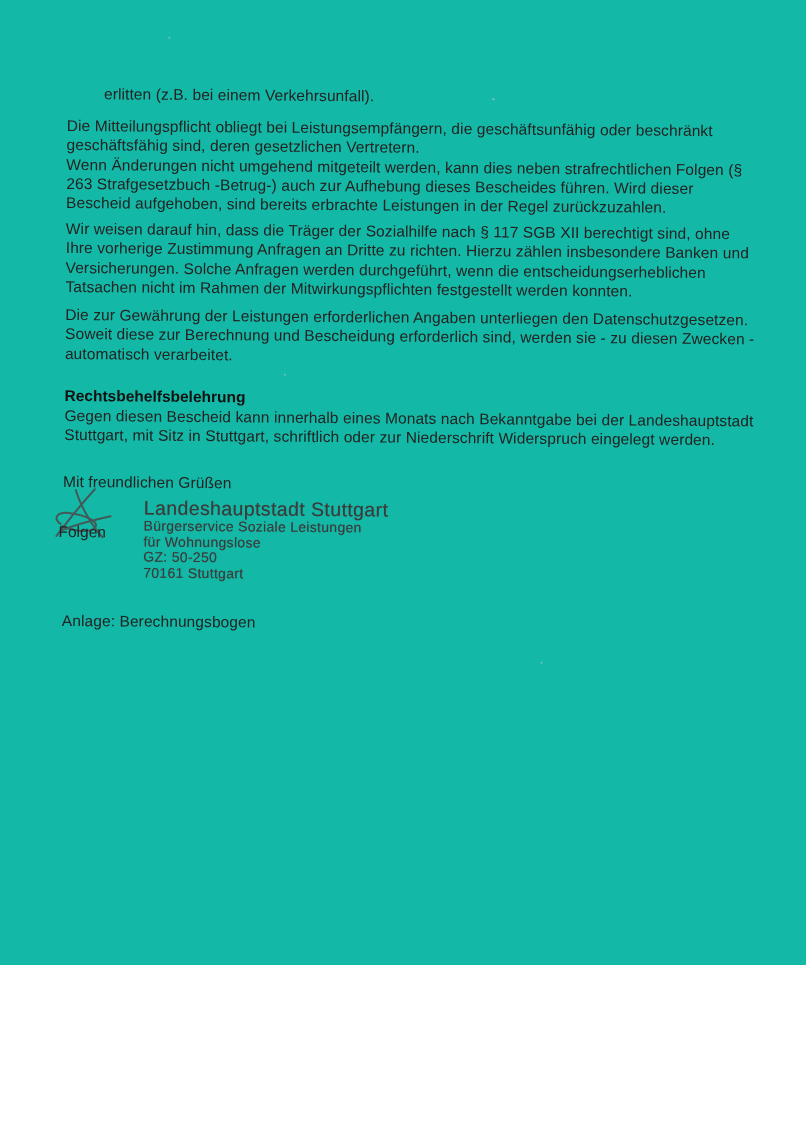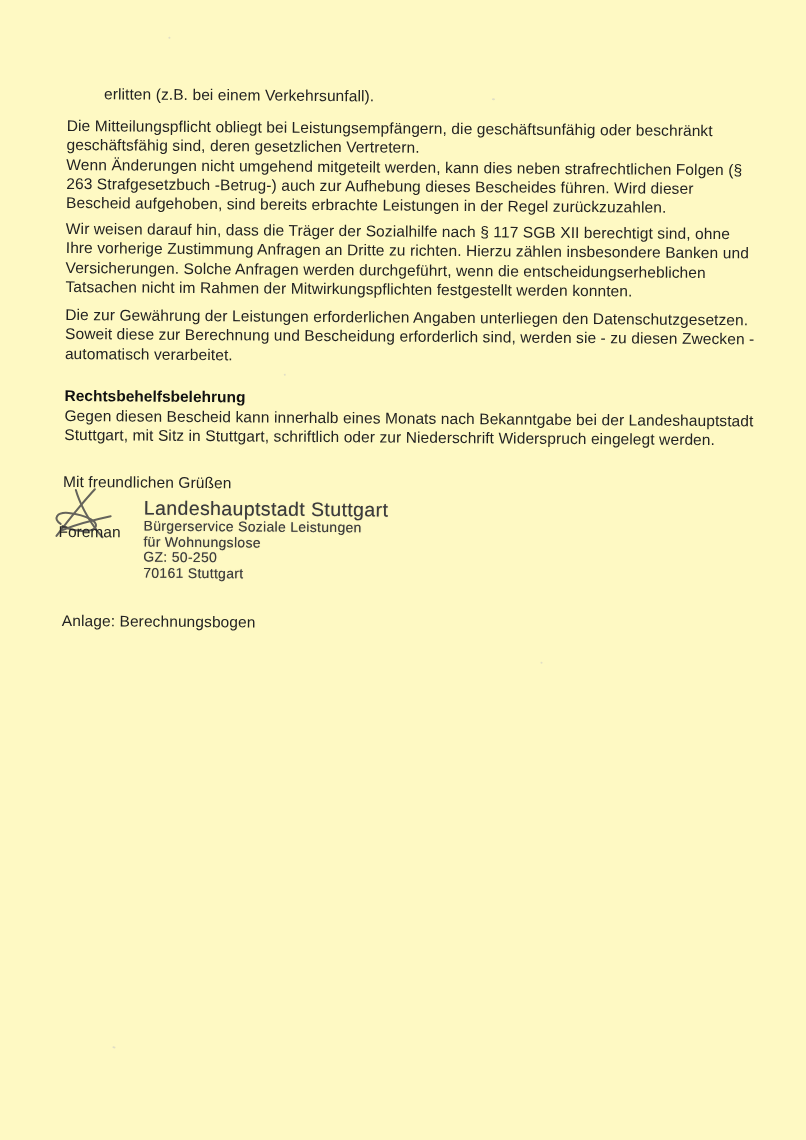--- a/index.html
+++ b/index.html
@@ -3,22 +3,22 @@
 <meta charset="utf-8">
 <style>
   html, body {
     margin: 0;
     padding: 0;
     background: #ffffff;
   }
   .sheet {
     position: relative;
     width: 806px;
-    height: 1140px;
-    background: #fef9c3;
+    height: 965px;
+    background: #14b8a6;
     overflow: hidden;
     font-family: "Liberation Sans", "DejaVu Sans", sans-serif;
     color: #1d1d1d;
   }
   
   .scan-content {
     position: absolute;
     inset: 0;
     transform: rotate(0.45deg);
     transform-origin: 70px 90px;
@@ -117,21 +117,21 @@
 
     <svg class="signature-svg" width="86" height="56" viewBox="0 0 86 56">
       <g fill="none" stroke="#4a4a4a" stroke-width="2" stroke-linecap="round" opacity="0.85">
         <path d="M 8,50 C 20,34 36,14 46,3"></path>
         <path d="M 27,4 C 31,18 42,38 54,51"></path>
         <path d="M 12,38 C 4,33 8,26 20,27 C 38,29 52,36 46,42 C 40,47 22,45 14,40"></path>
         <path d="M 14,44 C 24,40 44,34 62,30"></path>
       </g>
     </svg>
 
-    <div class="signer-name">Foreman</div>
+    <div class="signer-name">Folgen</div>
 
     <div class="stamp-block">
       <div class="stamp-title">Landeshauptstadt Stuttgart</div>
       <div class="stamp-lines">Bürgerservice Soziale Leistungen
 für Wohnungslose
 GZ: 50-250
 70161 Stuttgart</div>
     </div>
 
     <div class="single-line" style="left:66px; top:611px;">Anlage: Berechnungsbogen</div>

